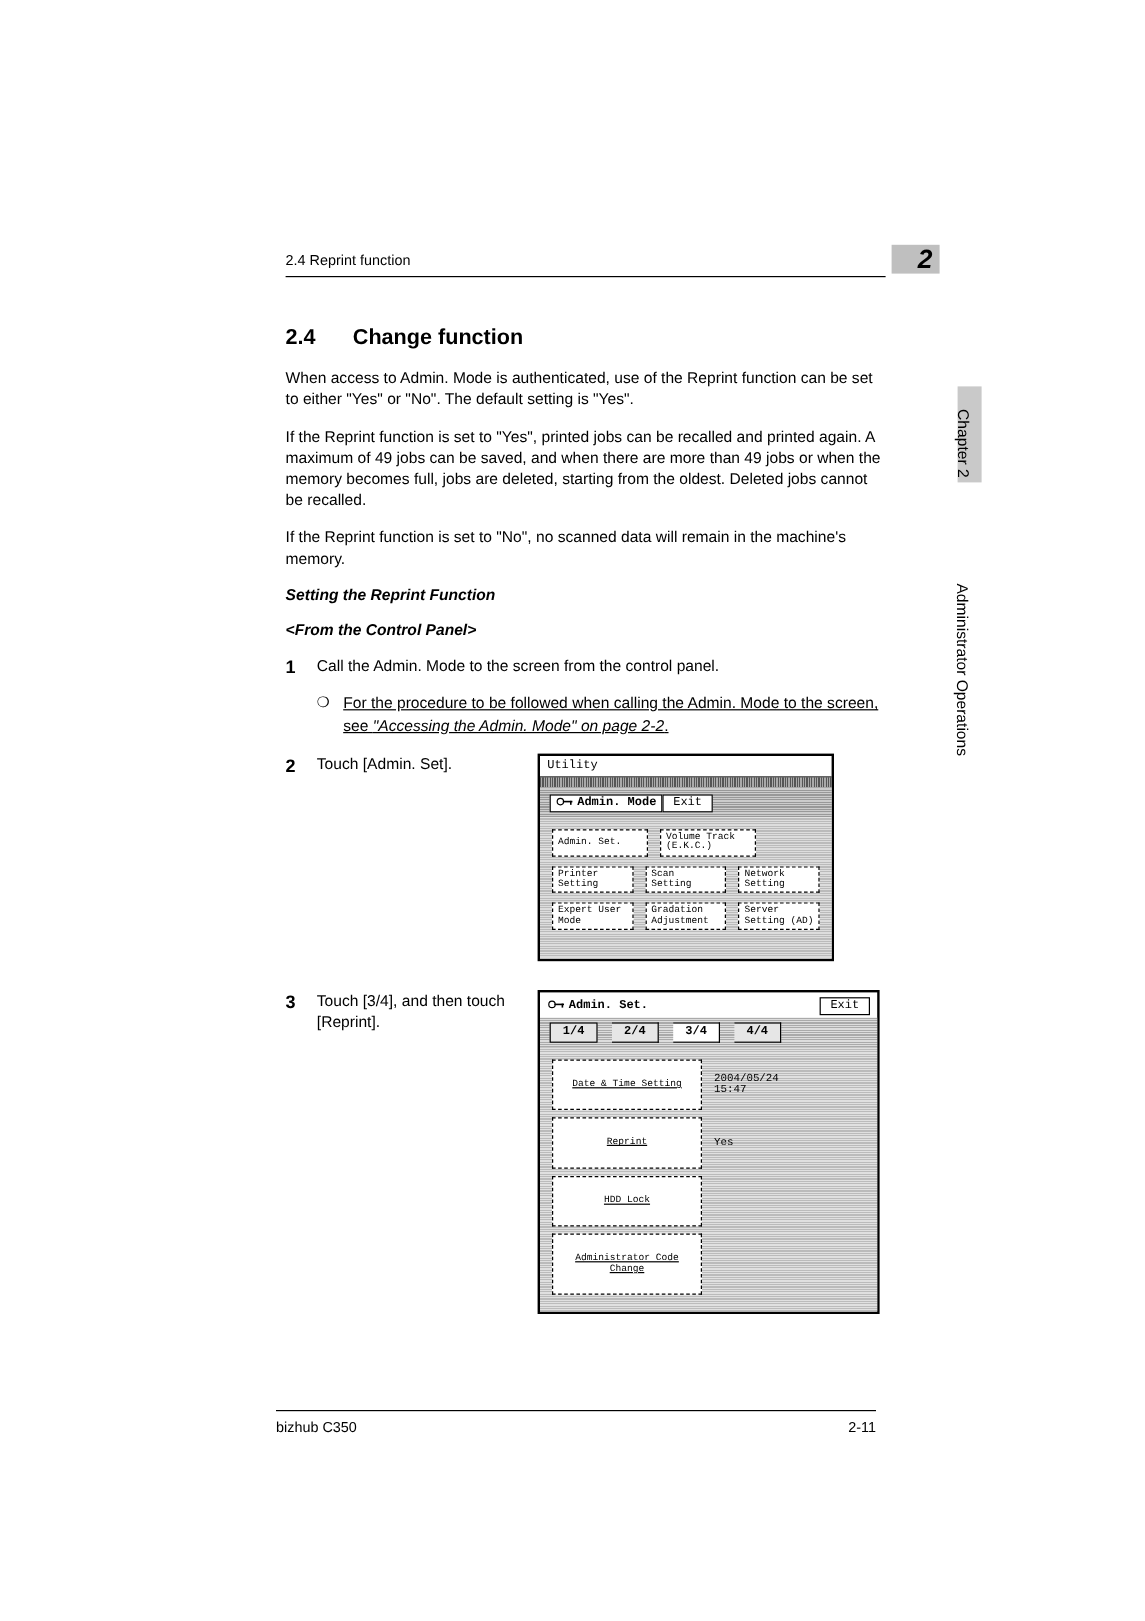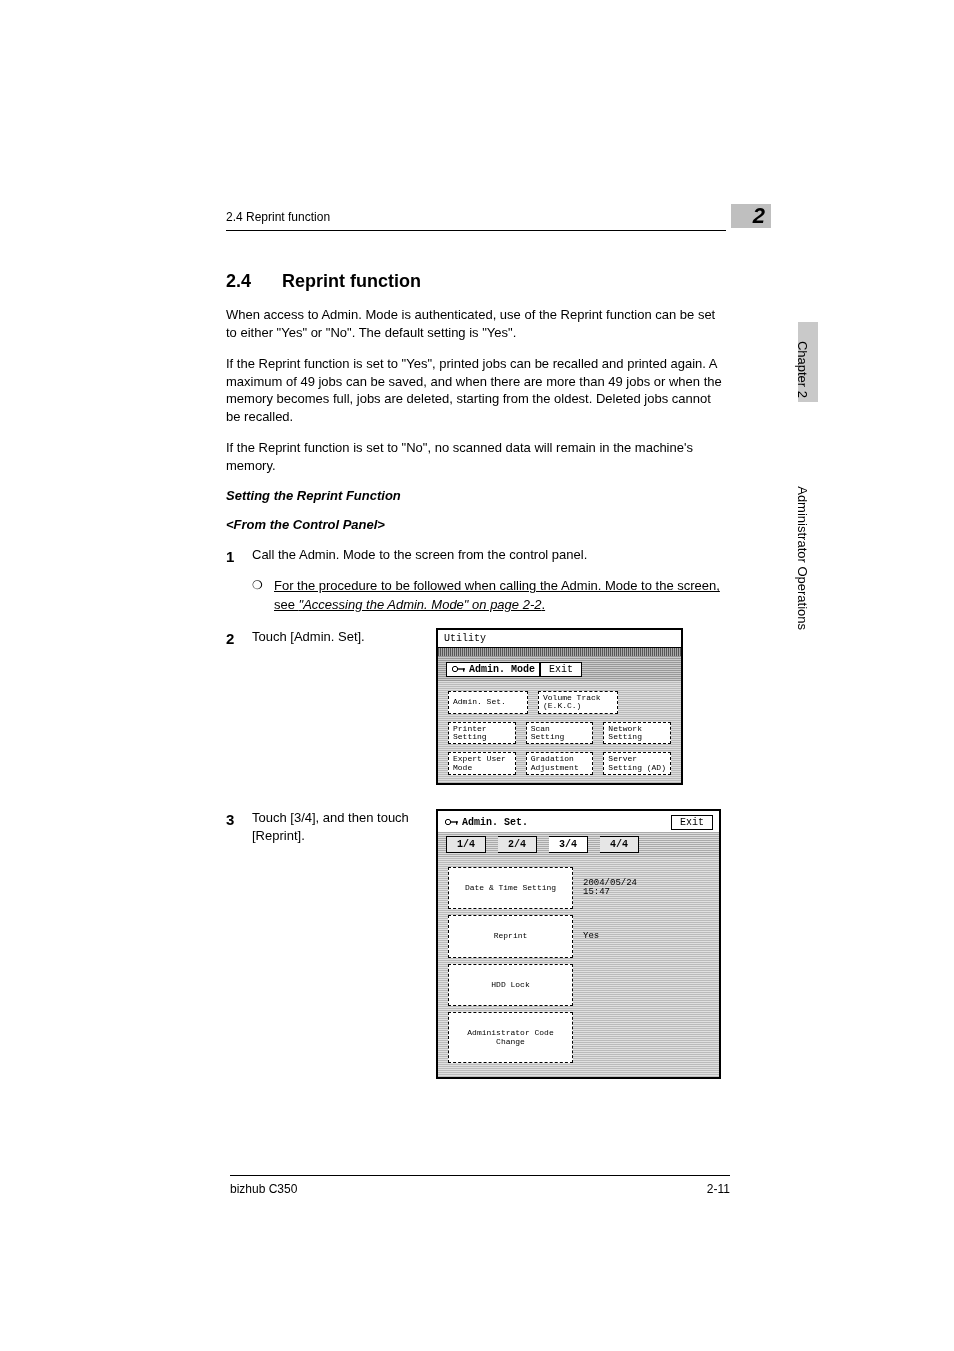--- a/index.html
+++ b/index.html
@@ -6,21 +6,21 @@
     body {
       font-family: Arial, Helvetica, sans-serif;
       background: #fff;
       width: 954px;
       height: 1351px;
       position: relative;
       color: #000;
     }
     .page-content {
       position: absolute;
-      left: 226px;
+      left: 238px;
       top: 210px;
       width: 500px;
     }
     .running-head {
       font-size: 12px;
       margin-bottom: 6px;
     }
     .head-line {
       border-bottom: 1px solid #000;
       margin-bottom: 40px;
@@ -207,20 +207,21 @@
     }
     .lbtn {
       background: #fff;
       border: 1px dashed #000;
       padding: 16px 4px;
       width: 125px;
       font-family: "Courier New", monospace;
       font-size: 8px;
       line-height: 1.05;
       white-space: pre-line;
+      text-decoration: underline;
     }
     .lval {
       font-family: "Courier New", monospace;
       font-size: 9px;
       white-space: pre-line;
       line-height: 1.05;
     }
     .side-vertical {
       position: absolute;
       right: 144px;
@@ -265,21 +266,21 @@
 <div class="page-content">
   <div style="position:relative;">
     <div class="running-head">2.4 Reprint function</div>
     <div class="chapter-badge">
         <span>2</span>
       </div>
     <div class="head-line"></div>
   </div>
 
   <div class="section-head">
-    <span class="num">2.4</span><span>Reprint function</span>
+    <span class="num">2.4</span><span>Change function</span>
   </div>
 
   <p class="body-para">When access to Admin. Mode is authenticated, use of the Reprint function can be set to either "Yes" or "No". The default setting is "Yes".</p>
   <p class="body-para">If the Reprint function is set to "Yes", printed jobs can be recalled and printed again. A maximum of 49 jobs can be saved, and when there are more than 49 jobs or when the memory becomes full, jobs are deleted, starting from the oldest. Deleted jobs cannot be recalled.</p>
   <p class="body-para">If the Reprint function is set to "No", no scanned data will remain in the machine's memory.</p>
 
   <p class="subhead-bold">Setting the Reprint Function</p>
   <p class="subhead-bold">&lt;From the Control Panel&gt;</p>
 
   <div class="step">
@@ -318,21 +319,21 @@
 (E.K.C.)</button>
         </div>
         <div class="fig1-row">
           <button class="pbtn">Printer
 Setting</button>
           <button class="pbtn">Scan
 Setting</button>
           <button class="pbtn">Network
 Setting</button>
         </div>
-        <div class="fig1-row" style="margin-bottom:0;">
+        <div class="fig1-row" style="margin-bottom:16px;">
           <button class="pbtn">Expert User
 Mode</button>
           <button class="pbtn">Gradation
 Adjustment</button>
           <button class="pbtn">Server
 Setting (AD)</button>
         </div>
       </div>
     </div>
   </div>

